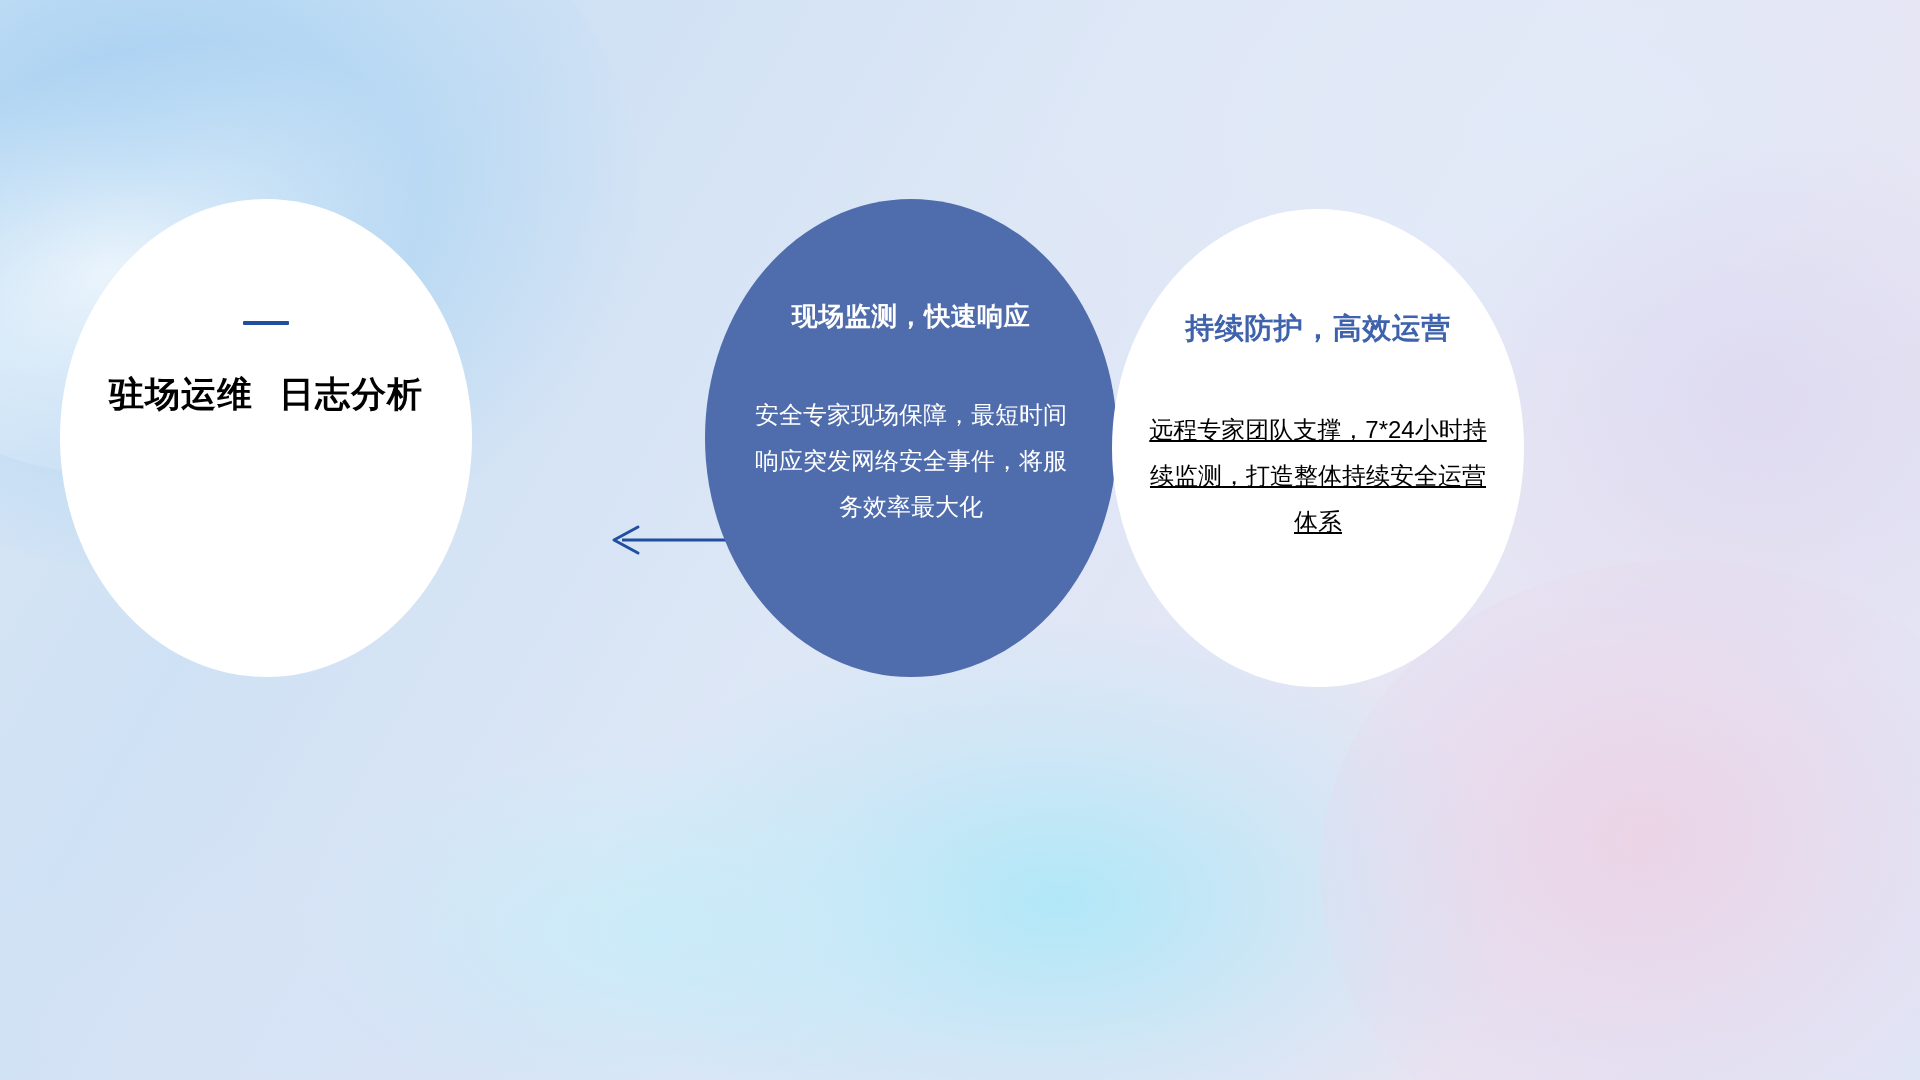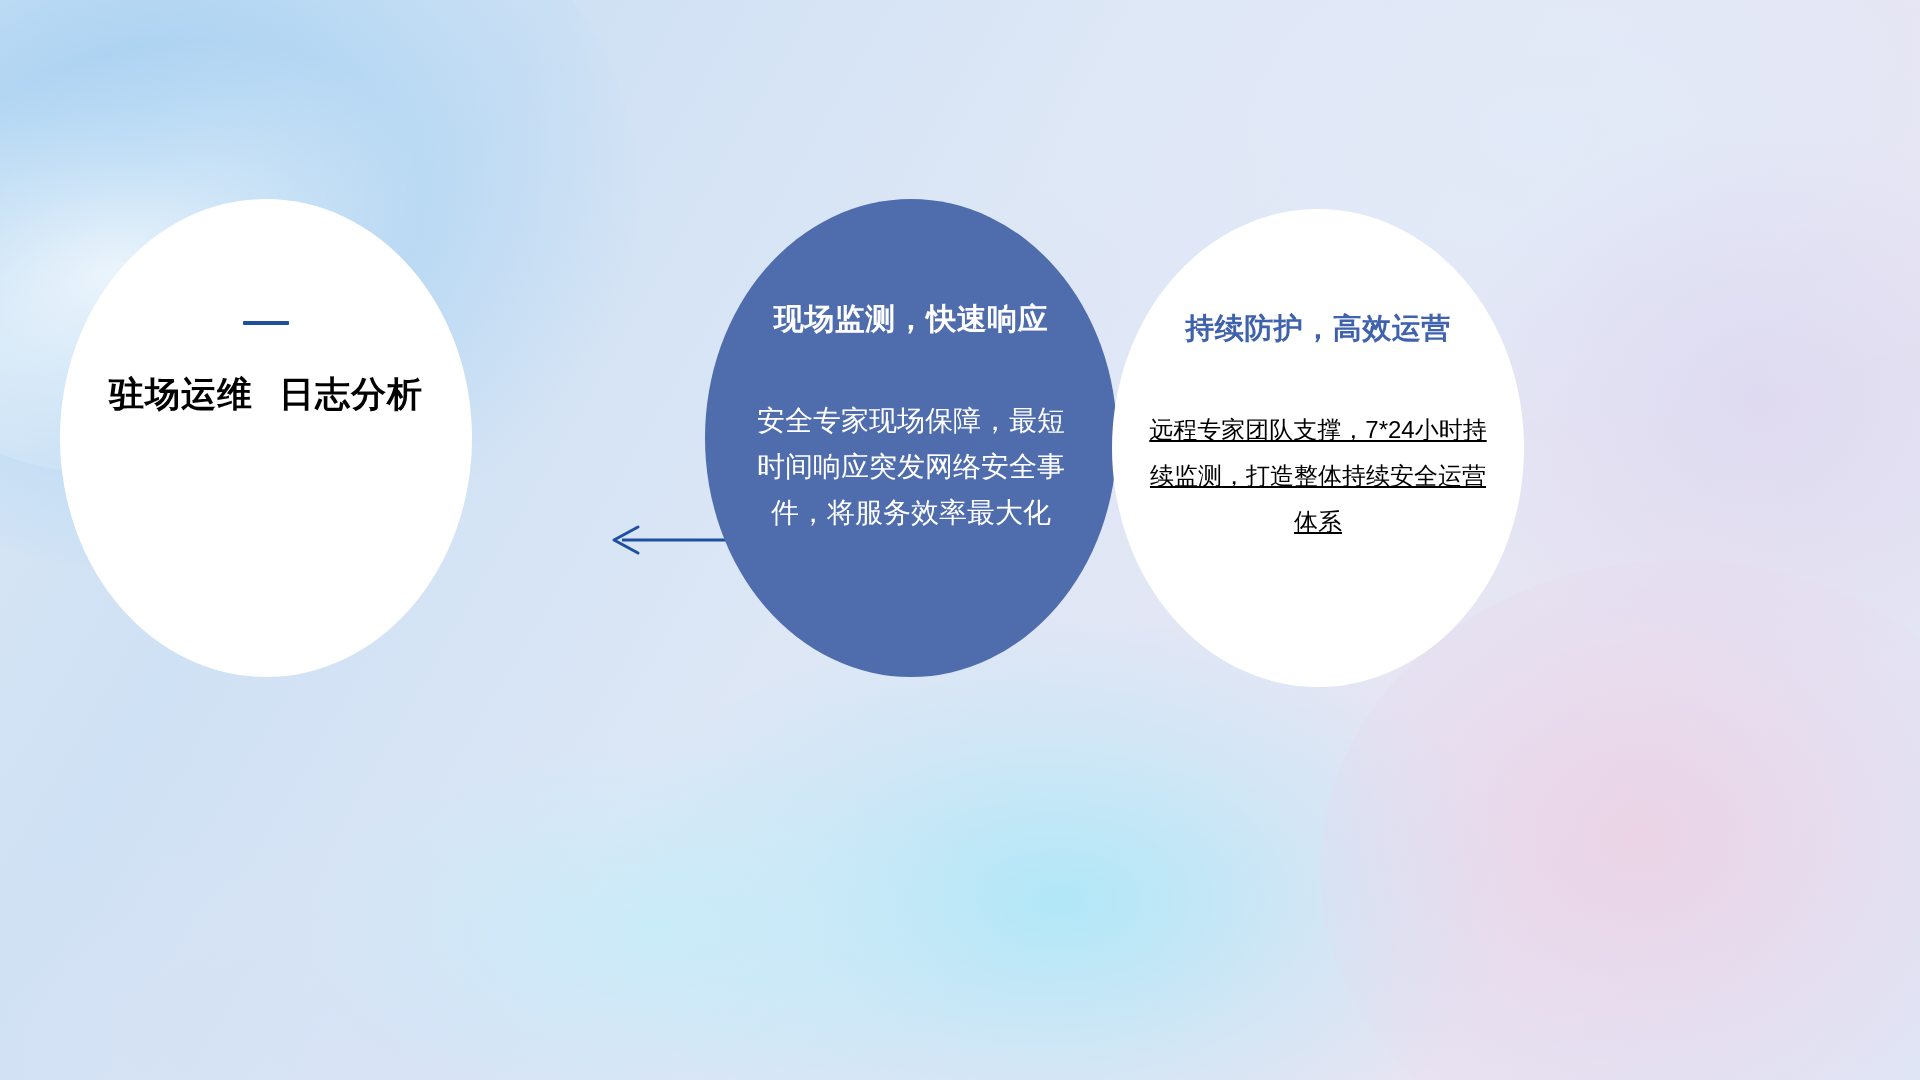--- a/index.html
+++ b/index.html
@@ -124,30 +124,30 @@
     white-space: nowrap;
   }
   .left-lines .gap { display: inline-block; width: 26px; }
   .left-line-3 { margin-top: 8px; }
 
   
   .mid-title {
     margin-top: 100px;
     color: #ffffff;
     font-weight: bold;
-    font-size: 30px;
+    font-size: 26px;
     letter-spacing: 0.5px;
     white-space: nowrap;
     text-align: center;
   }
   .mid-body {
     margin-top: 58px;
     width: 320px;
     color: #ffffff;
-    font-size: 28px;
+    font-size: 24px;
     line-height: 46px;
     text-align: center;
   }
 
   
   .right-title {
     margin-top: 100px;
     color: #3f62ac;
     font-weight: bold;
     font-size: 29px;

